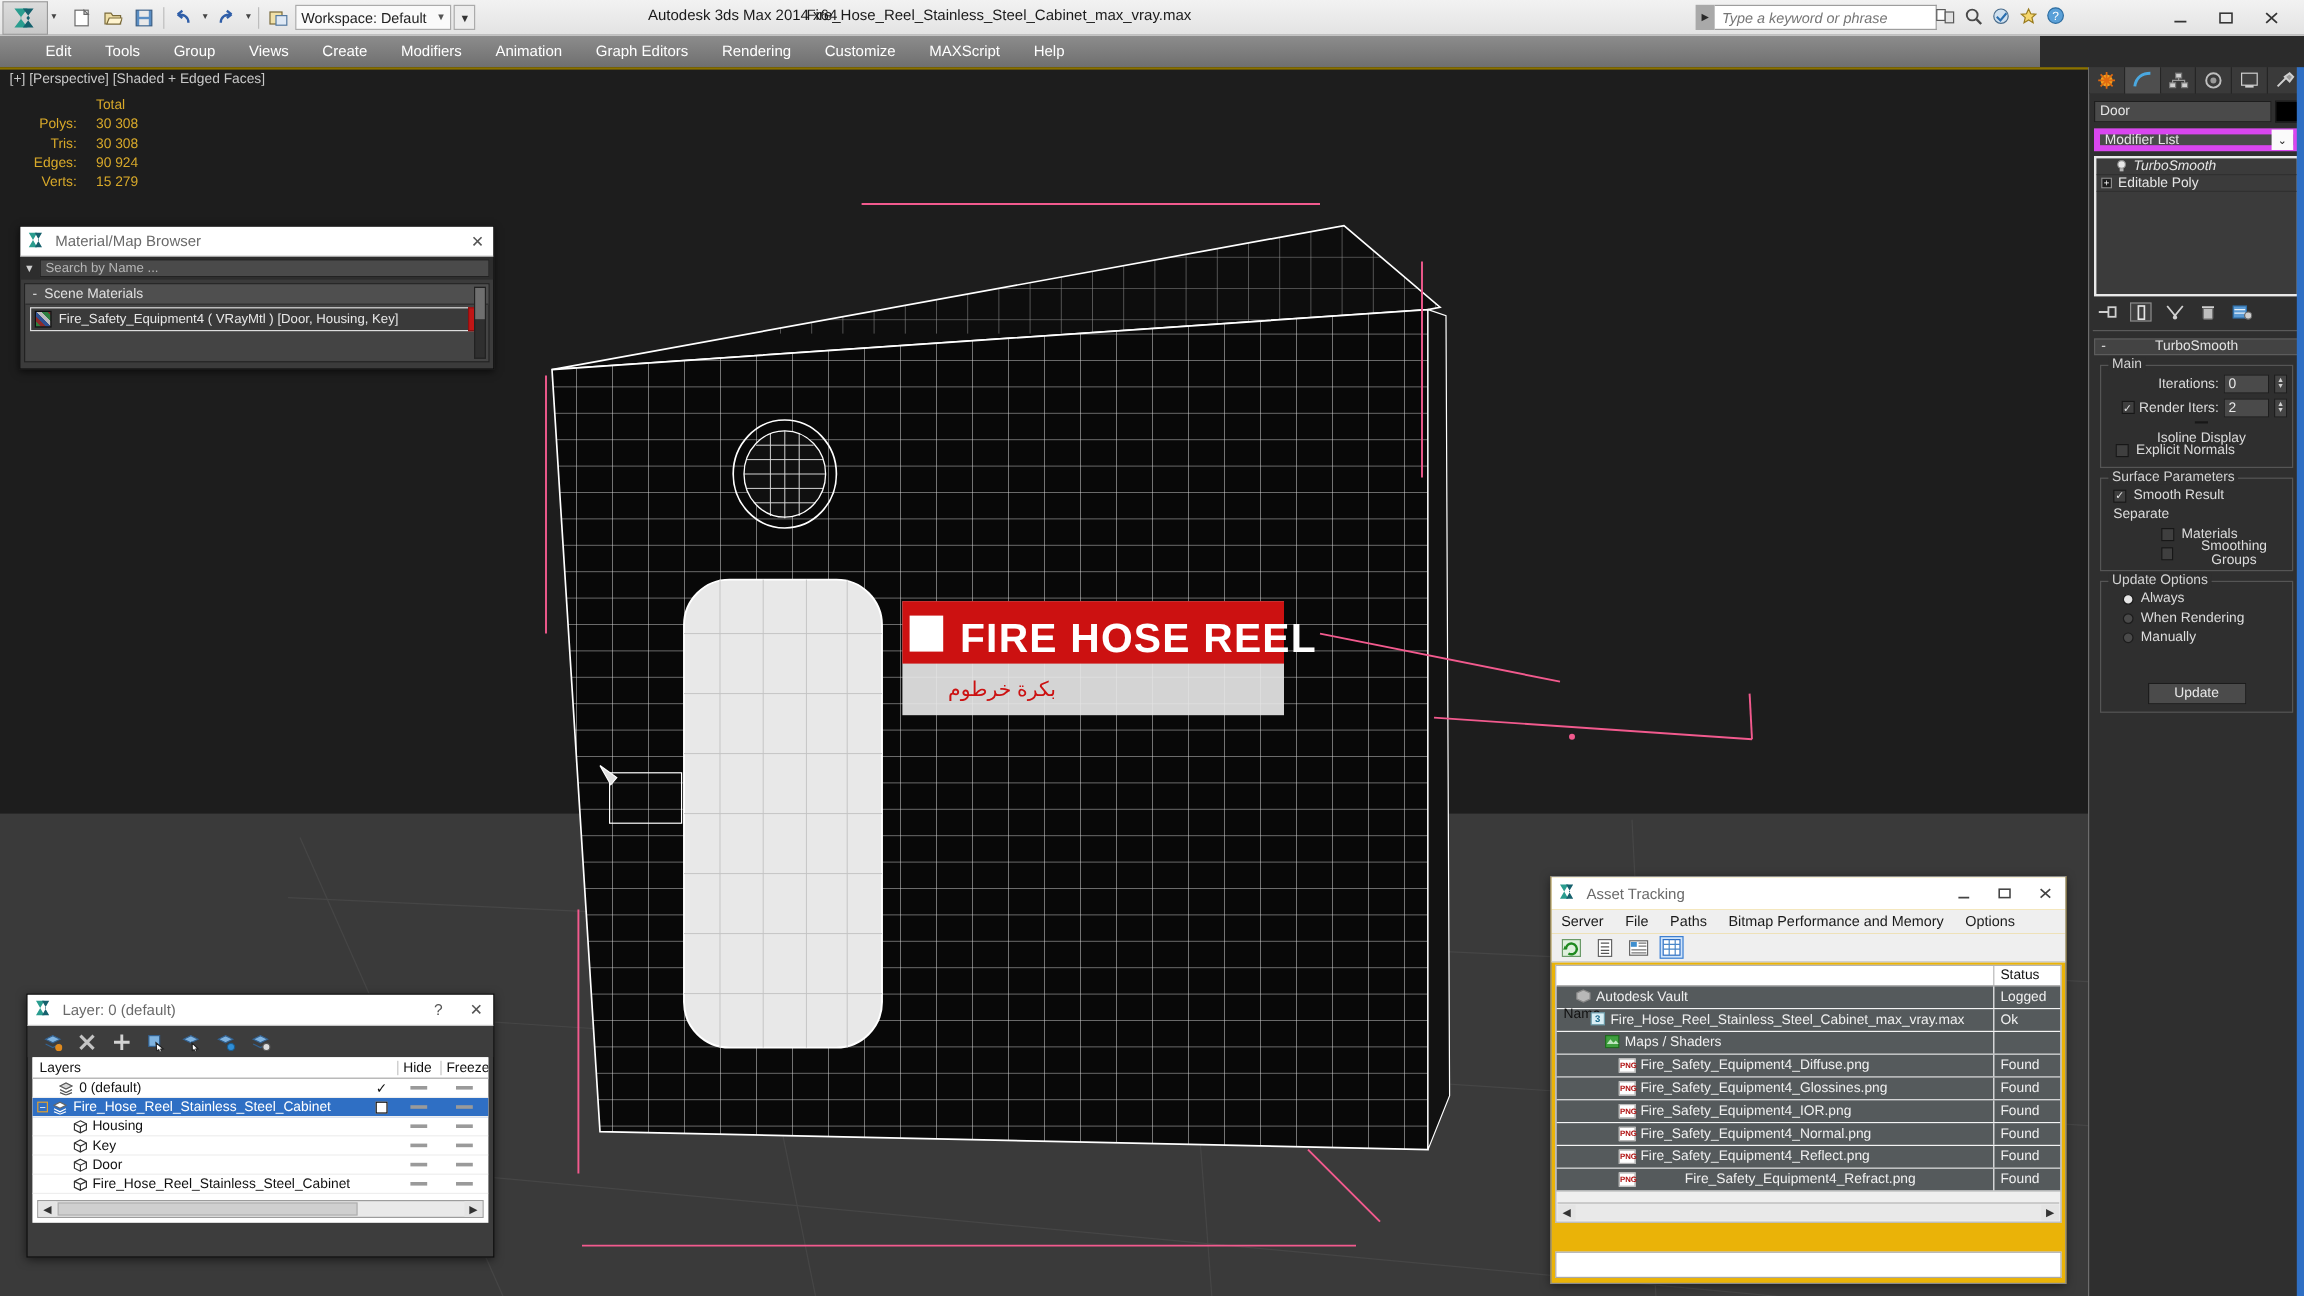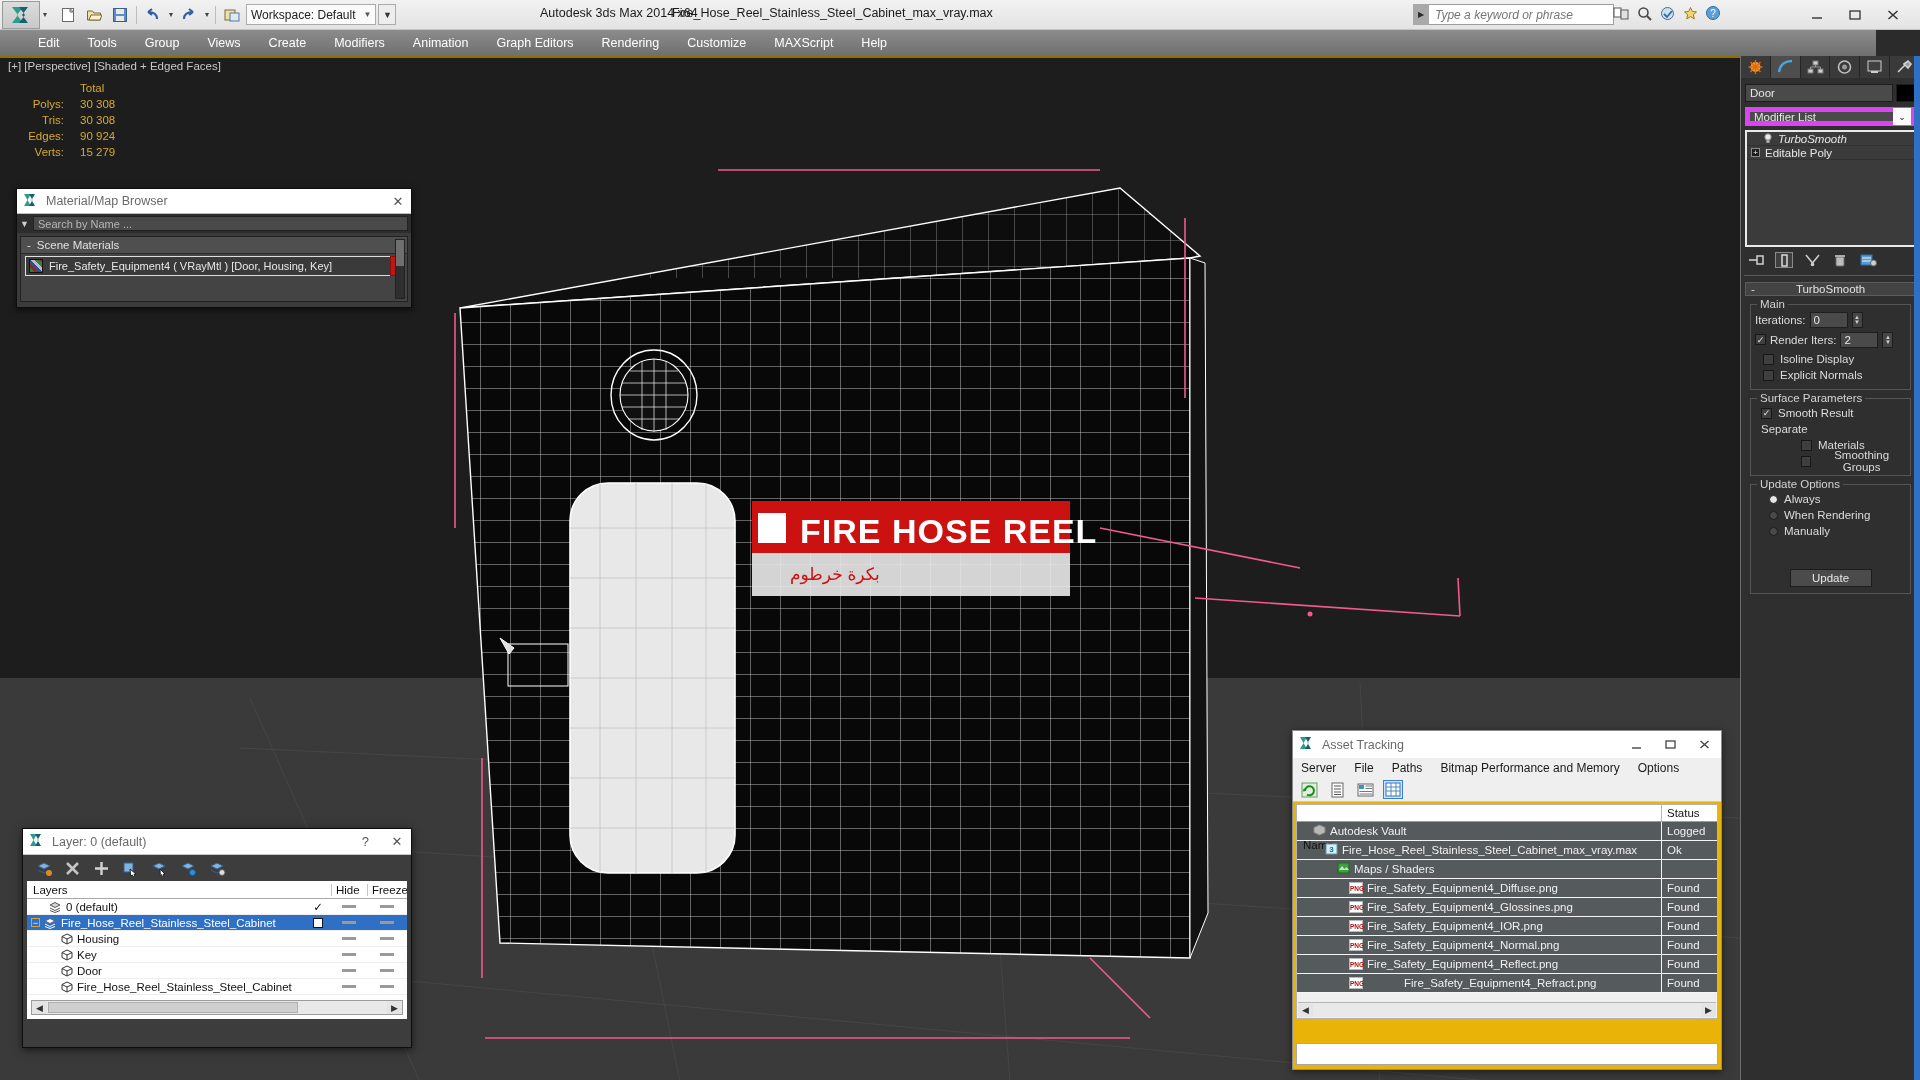--- a/index.html
+++ b/index.html
@@ -40,21 +40,21 @@
   #searchwrap input{
     width:185px;height:21px;border:1px solid #9d9d9d;border-left:none;background:#fff;
     font-family:"Liberation Sans",sans-serif;font-size:12px;font-style:italic;color:#8a8a8a;padding-left:6px;
   }
   .tb-icons{position:absolute;left:1612px;top:4px;display:flex;gap:5px;align-items:center;}
   .tb-icons .ic{width:18px;height:18px;display:flex;align-items:center;justify-content:center;}
   .wbtns{position:absolute;right:4px;top:0;height:29px;display:flex;align-items:center;gap:16px;padding-right:12px;}
   .wbtn{width:22px;height:22px;display:flex;align-items:center;justify-content:center;color:#333;font-size:13px;}
   
   #menubar{
-    position:absolute;left:0;top:30px;width:1876px;height:26px;
+    position:absolute;left:0;top:30px;width:1700px;height:26px;
     background:linear-gradient(#8c8c8c,#6f6f6f);
     display:flex;align-items:center;padding-left:24px;gap:0;
   }
   #menubar .mi{padding:0 14px;line-height:26px;color:#ffffff;font-size:12.5px;}
   
   #viewport{
     position:absolute;left:0;top:56px;width:1740px;height:1024px;
     background:#1d1d1d;border-top:2px solid #8a7200;overflow:hidden;
   }
   #vp-label{position:absolute;left:8px;top:2px;color:#c8c8c8;font-size:11.5px;}
@@ -183,21 +183,21 @@
   .cp-stacktools{display:flex;align-items:center;gap:10px;margin:4px 6px 0 6px;height:18px;}
   .cp-stacktools .st{width:18px;height:16px;display:flex;align-items:center;justify-content:center;}
   .cp-stacktools .st.box{border:1px solid #8a8a8a;background:#3f3f3f;}
   .cp-sep{height:1px;background:#5a5a5a;margin:6px 3px;}
   .roll{margin:0 4px;}
   .roll-head{height:14px;background:#434343;border:1px solid #5c5c5c;display:flex;align-items:center;
      justify-content:center;position:relative;color:#e2e2e2;font-size:11.5px;}
   .roll-head .mn{position:absolute;left:5px;}
   .group{border:1px solid #555;margin:8px 5px 0 5px;padding:6px 4px 6px 4px;position:relative;}
   .group>.gl{position:absolute;top:-7px;left:6px;background:#2f2f2f;padding:0 3px;font-size:11.5px;color:#d3d3d3;}
-  .fr{display:flex;align-items:center;gap:4px;height:17px;margin-bottom:3px;}
+  .fr{display:flex;align-items:center;justify-content:flex-end;gap:4px;height:17px;margin-bottom:3px;}
   .fr .lab{font-size:11.5px;color:#dcdcdc;}
   .spin{width:38px;height:16px;background:#4a4a4a;border:1px solid #1e1e1e;color:#e8e8e8;
      font-size:11.5px;line-height:15px;padding-left:3px;}
   .spbtn{width:11px;height:16px;background:#454545;border:1px solid #1e1e1e;
      display:flex;flex-direction:column;align-items:center;justify-content:center;font-size:6px;color:#d0d0d0;line-height:5px;}
   .cb{width:11px;height:11px;background:#3f3f3f;border:1px solid #171717;display:inline-flex;
      align-items:center;justify-content:center;font-size:9px;color:#e6e6e6;}
   .crow{display:flex;align-items:center;gap:6px;height:16px;font-size:11.5px;color:#dcdcdc;}
   .rdot{width:9px;height:9px;border-radius:50%;border:1px solid #1c1c1c;background:#4a4a4a;display:inline-block;}
   .rdot.on{background:#e6e6e6;}
@@ -946,21 +946,21 @@
       </div>
       <div class="fr">
         <span class="cb">✓</span>
         <span class="lab">Render Iters:</span>
         <span class="spin">2</span>
         <span class="spbtn">
             <span>▲</span>
             <span>▼</span>
           </span>
       </div>
-      <div class="crow" style="padding-left:8px;">
+      <div class="crow" style="padding-left:8px;flex-direction:column;">
         <span class="cb"></span>
         <span>Isoline Display</span>
       </div>
       <div class="crow" style="padding-left:8px;">
         <span class="cb"></span>
         <span>Explicit Normals</span>
       </div>
     </div>
 
     <div class="group">

